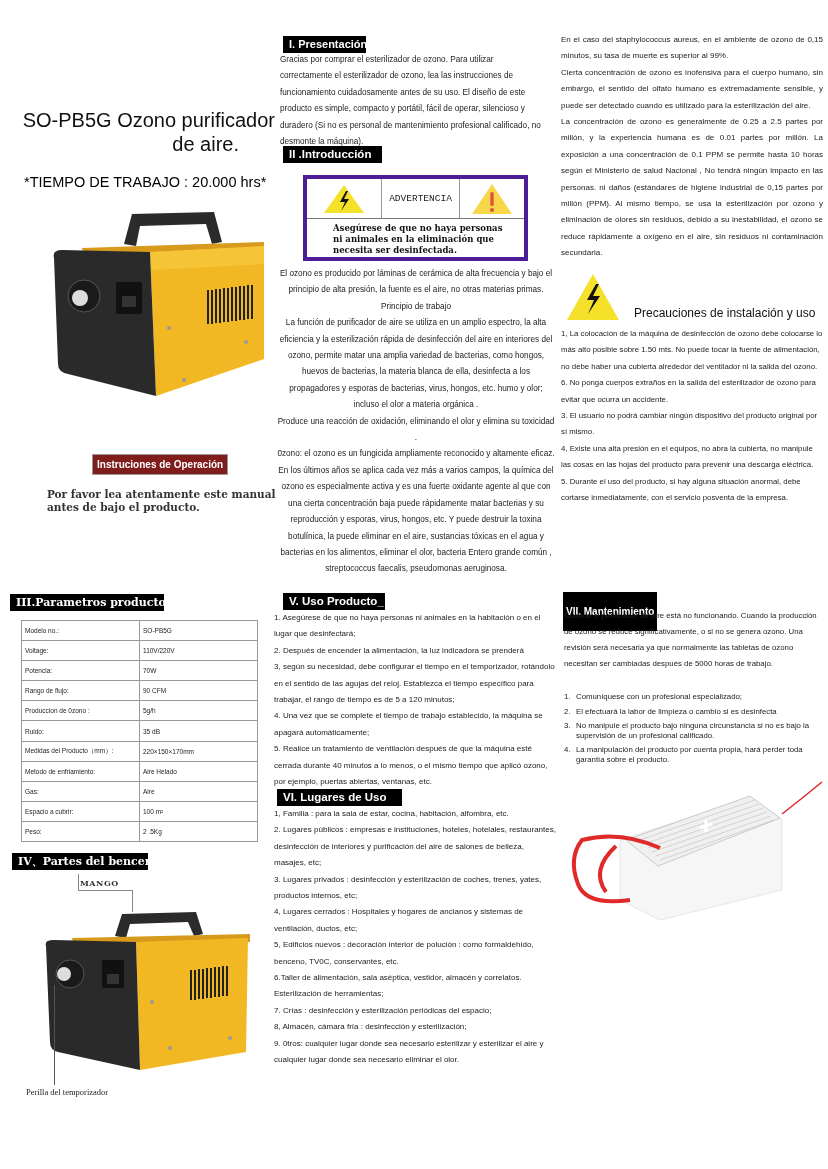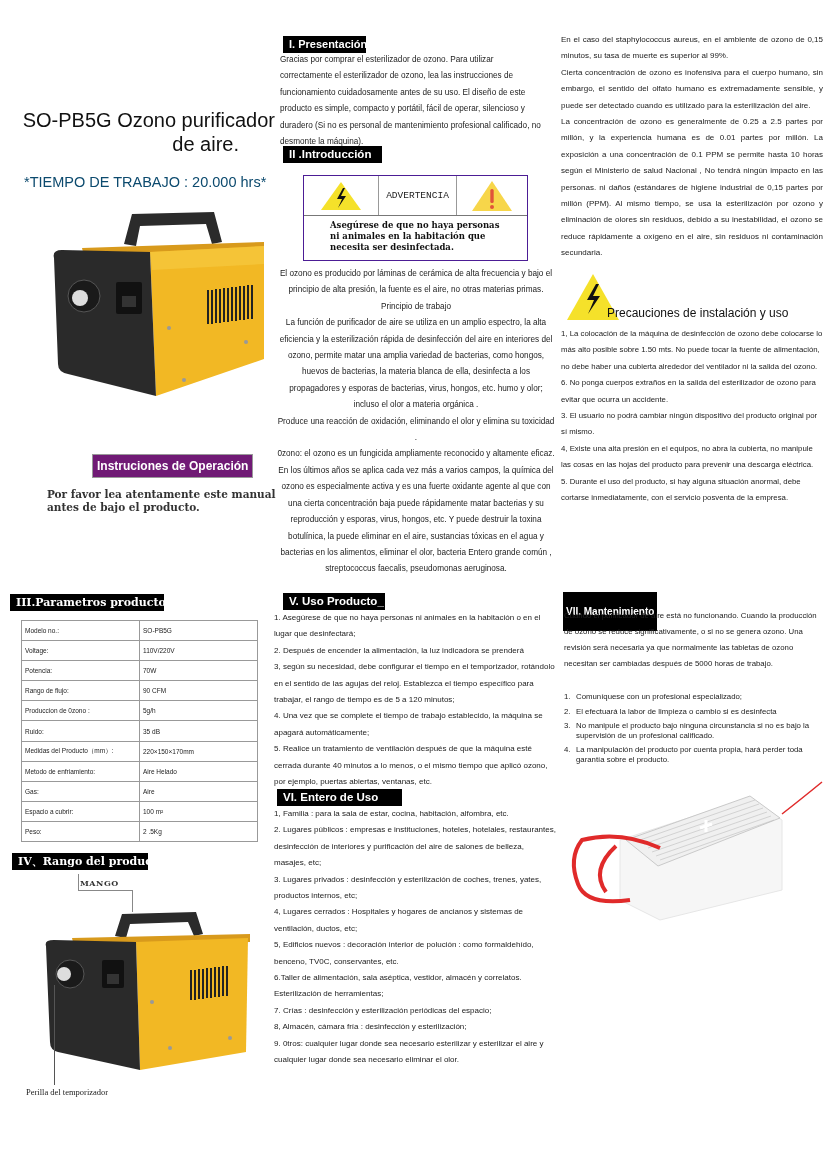--- a/index.html
+++ b/index.html
@@ -6,35 +6,35 @@
   html, body { width: 828px; height: 1169px; background: #ffffff; overflow: hidden; }
   body { position: relative; font-family: "Liberation Sans", sans-serif; color: #222; }
   .abs { position: absolute; }
   .hdr { position: absolute; background: #000; color: #fff; font-weight: bold; font-family: "Liberation Sans", sans-serif; padding: 1px 6px; white-space: nowrap; line-height: 15px; }
   .hdr.serif { font-family: "DejaVu Serif", serif; font-size: 11px; }
   .para { position: absolute; font-size: 8.2px; line-height: 16.4px; color: #222; }
   .para.center { text-align: center; }
   .para.justify { text-align: justify; }
   .para p { margin: 0; }
   .title-main { position: absolute; left: 20px; top: 108px; width: 255px; text-align: right; font-size: 20px; line-height: 24px; color: #111; font-family: "Liberation Sans", sans-serif; }
-  .subtitle { position: absolute; left: 24px; top: 174px; font-size: 14.5px; color: #0c4a6e; white-space: nowrap; }
-  .op-label { position: absolute; left: 92px; top: 454px; background: #701a75; color: #fff; font-size: 12px; font-weight: bold; padding: 4px 4px; border: 1px solid #999; }
+  .subtitle { position: absolute; left: 24px; top: 174px; font-size: 14.5px; color: #000000; white-space: nowrap; }
+  .op-label { position: absolute; left: 92px; top: 454px; background: #7f1d1d; color: #fff; font-size: 10px; font-weight: bold; padding: 4px 4px; border: 1px solid #999; }
   .op-note { position: absolute; left: 47px; top: 488px; font-family: "DejaVu Serif", serif; font-weight: bold; font-size: 10.5px; line-height: 13px; color: #333; }
-  .warn-box { position: absolute; left: 303px; top: 175px; width: 225px; height: 86px; border: 1px solid #4c1d95; }
+  .warn-box { position: absolute; left: 303px; top: 175px; width: 225px; height: 86px; border: 4px solid #4c1d95; }
   .warn-row1 { display: flex; height: 40px; border-bottom: 1px solid #777; }
   .warn-cell { border-right: 1px solid #999; display: flex; align-items: center; justify-content: center; }
   .warn-cell:last-child { border-right: none; }
   .warn-text { font-family: "Liberation Mono", monospace; font-size: 9.5px; color: #222; }
   .warn-body { font-family: "DejaVu Serif", serif; font-weight: bold; font-size: 8.5px; line-height: 11px; padding: 4px 0 0 26px; color: #111; }
   table.params { position: absolute; left: 21px; top: 620px; width: 237px; border-collapse: collapse; border: 1.5px solid #222; }
   table.params td { border: 1px solid #999; font-size: 6.5px; height: 20.1px; padding: 0 3px; color: #222; }
   table.params td:first-child { width: 118px; }
   .mango-label { position: absolute; left: 80px; top: 878px; font-family: "DejaVu Serif", serif; font-weight: bold; font-size: 8px; color: #333; letter-spacing: 0.5px; }
   .perilla-label { position: absolute; left: 26px; top: 1087px; font-family: Liberation Serif, serif; font-size: 8.5px; color: #222; }
-  .precauciones-title { position: absolute; left: 607px; top: 306px; font-size: 12px; color: #111; white-space: nowrap; }
+  .precauciones-title { position: absolute; left: 634px; top: 306px; font-size: 12px; color: #111; white-space: nowrap; }
   .maint-list { position: absolute; left: 564px; top: 692px; width: 262px; font-size: 7.8px; line-height: 9.5px; }
   .maint-list .li { display: flex; margin-bottom: 5px; }
   .maint-list .li .n { width: 12px; flex: none; }
 </style>
 </head>
 <body>
 
 <div class="title-main">
   <div>SO-PB5G  Ozono purificador</div>
   <div style="padding-right:36px;">de aire.</div>
@@ -126,21 +126,21 @@
         <td>Espacio a cubrir:</td>
         <td>100 m²</td>
       </tr>
     <tr>
         <td>Peso:</td>
         <td>2 .5Kg</td>
       </tr>
   </tbody>
 </table>
 
-<div class="hdr serif" style="left:12px;top:853px;width:136px;">IV、Rango del producto</div>
+<div class="hdr serif" style="left:12px;top:853px;width:136px;">IV、Partes del benceno</div>
 <div class="abs" style="left:78px;top:874px;width:1px;height:16px;background:#888;"></div>
 <div class="abs" style="left:78px;top:890px;width:54px;height:1px;background:#888;"></div>
 <div class="abs" style="left:132px;top:890px;width:1px;height:22px;background:#888;"></div>
 <div class="mango-label">MANGO</div>
 
 <svg class="abs" style="left:20px;top:912px;" width="230" height="160" viewBox="0 0 230 160">
   <path d="M95 24 L102 2 L176 0 L183 22 L174 24 L168 10 L110 12 L106 26 Z" fill="#2b2b2b"></path>
   <path d="M52 26 L230 22 L230 30 L54 34 Z" fill="#d89a1c"></path>
   <path d="M116 30 L228 26 L226 140 L120 158 Z" fill="#f2b824"></path>
   <path d="M26 34 Q24 28 34 28 L116 30 L120 158 L38 140 Q30 138 30 130 Z" fill="#2a2a2a"></path>
@@ -186,21 +186,21 @@
     <div class="warn-cell" style="flex:1;">
       <svg width="44" height="34" viewBox="0 0 44 34">
         <polygon points="22,2 42,32 2,32" fill="#f7d64a"></polygon>
         <rect x="20.3" y="10" width="3.4" height="14" rx="1.5" fill="#e0533a"></rect>
         <circle cx="22" cy="28" r="2" fill="#e0533a"></circle>
       </svg>
     </div>
   </div>
   <div class="warn-body">
     <div>Asegúrese de que no haya personas</div>
-    <div>ni animales en la habitación que</div>
+    <div>ni animales en la eliminación que</div>
     <div>necesita ser desinfectada.</div>
   </div>
 </div>
 
 <div class="para center" style="left:276px;top:266px;width:280px;">
   <p>El ozono es producido por láminas de cerámica de alta frecuencia y bajo el principio de alta presión, la fuente es el aire, no otras materias primas.</p>
   <p>Principio de trabajo</p>
   <p>La función de purificador de aire  se utiliza en un amplio espectro, la alta eficiencia y la esterilización rápida de  desinfección del aire en interiores del ozono, permite matar una amplia variedad de bacterias, como hongos, huevos de bacterias, la materia blanca de ella, desinfecta a los propagadores y esporas de bacterias, virus, hongos, etc. humo y olor; incluso el olor a materia orgánica .</p>
   <p>Produce una reacción de oxidación, eliminando  el olor y elimina su toxicidad .</p>
   <p>0zono: el ozono es un fungicida ampliamente reconocido y altamente eficaz. En los últimos años se aplica cada vez más a varios campos, la química del ozono es especialmente activa y es una fuerte oxidante agente al que con una cierta concentración baja puede rápidamente matar bacterias y su reproducción y esporas, virus, hongos, etc. Y puede destruir la toxina botulínica, la puede eliminar en el aire, sustancias tóxicas en el agua y bacterias en los alimentos, eliminar el olor, bacteria Entero grande común , streptococcus faecalis, pseudomonas aeruginosa.</p>
@@ -208,21 +208,21 @@
 
 <div class="hdr" style="left:283px;top:593px;width:102px;font-size:11.5px;">V. Uso Producto_</div>
 <div class="para" style="left:274px;top:610px;width:284px;font-size:8px;">
   <p>1. Asegúrese de que no haya personas ni animales en la habitación o en el lugar que desinfectará;</p>
   <p>2. Después de encender la alimentación, la luz indicadora se prenderá</p>
   <p>3, según su necesidad, debe configurar el tiempo en el temporizador, rotándolo en el sentido de las agujas del reloj. Establezca el tiempo específico para trabajar, el rango de tiempo es de 5 a 120 minutos;</p>
   <p>4. Una vez que se complete el tiempo de trabajo establecido, la máquina se apagará automáticamente;</p>
   <p>5. Realice un tratamiento de ventilación después de que la máquina esté cerrada durante 40 minutos a lo menos, o el mismo tiempo que aplicó ozono, por ejemplo, puertas abiertas, ventanas, etc.</p>
 </div>
 
-<div class="hdr" style="left:277px;top:789px;width:125px;font-size:11.5px;">VI. Entero de Uso</div>
+<div class="hdr" style="left:277px;top:789px;width:125px;font-size:11.5px;">VI. Lugares de Uso</div>
 <div class="para" style="left:274px;top:806px;width:284px;font-size:8px;">
   <p>1, Familia : para la sala de estar, cocina, habitación, alfombra, etc.</p>
   <p>2. Lugares públicos : empresas e instituciones, hoteles, hotelales, restaurantes, desinfección de interiores y purificación del aire de salones de belleza, masajes, etc;</p>
   <p>3. Lugares privados : desinfección y esterilización de coches, trenes, yates, productos internos, etc;</p>
   <p>4, Lugares cerrados : Hospitales y hogares de ancianos y sistemas de ventilación, ductos, etc;</p>
   <p>5, Edificios nuevos : decoración interior de polución : como formaldehído, benceno, TV0C, conservantes, etc.</p>
   <p>6.Taller de alimentación, sala aséptica, vestidor, almacén y correlatos. Esterilización de herramientas;</p>
   <p>7. Crías : desinfección y esterilización periódicas del espacio;</p>
   <p>8, Almacén, cámara fría : desinfección y esterilización;</p>
   <p>9. 0tros: cualquier lugar donde sea necesario esterilizar y esterilizar el aire y cualquier lugar donde sea necesario eliminar el olor.</p>

